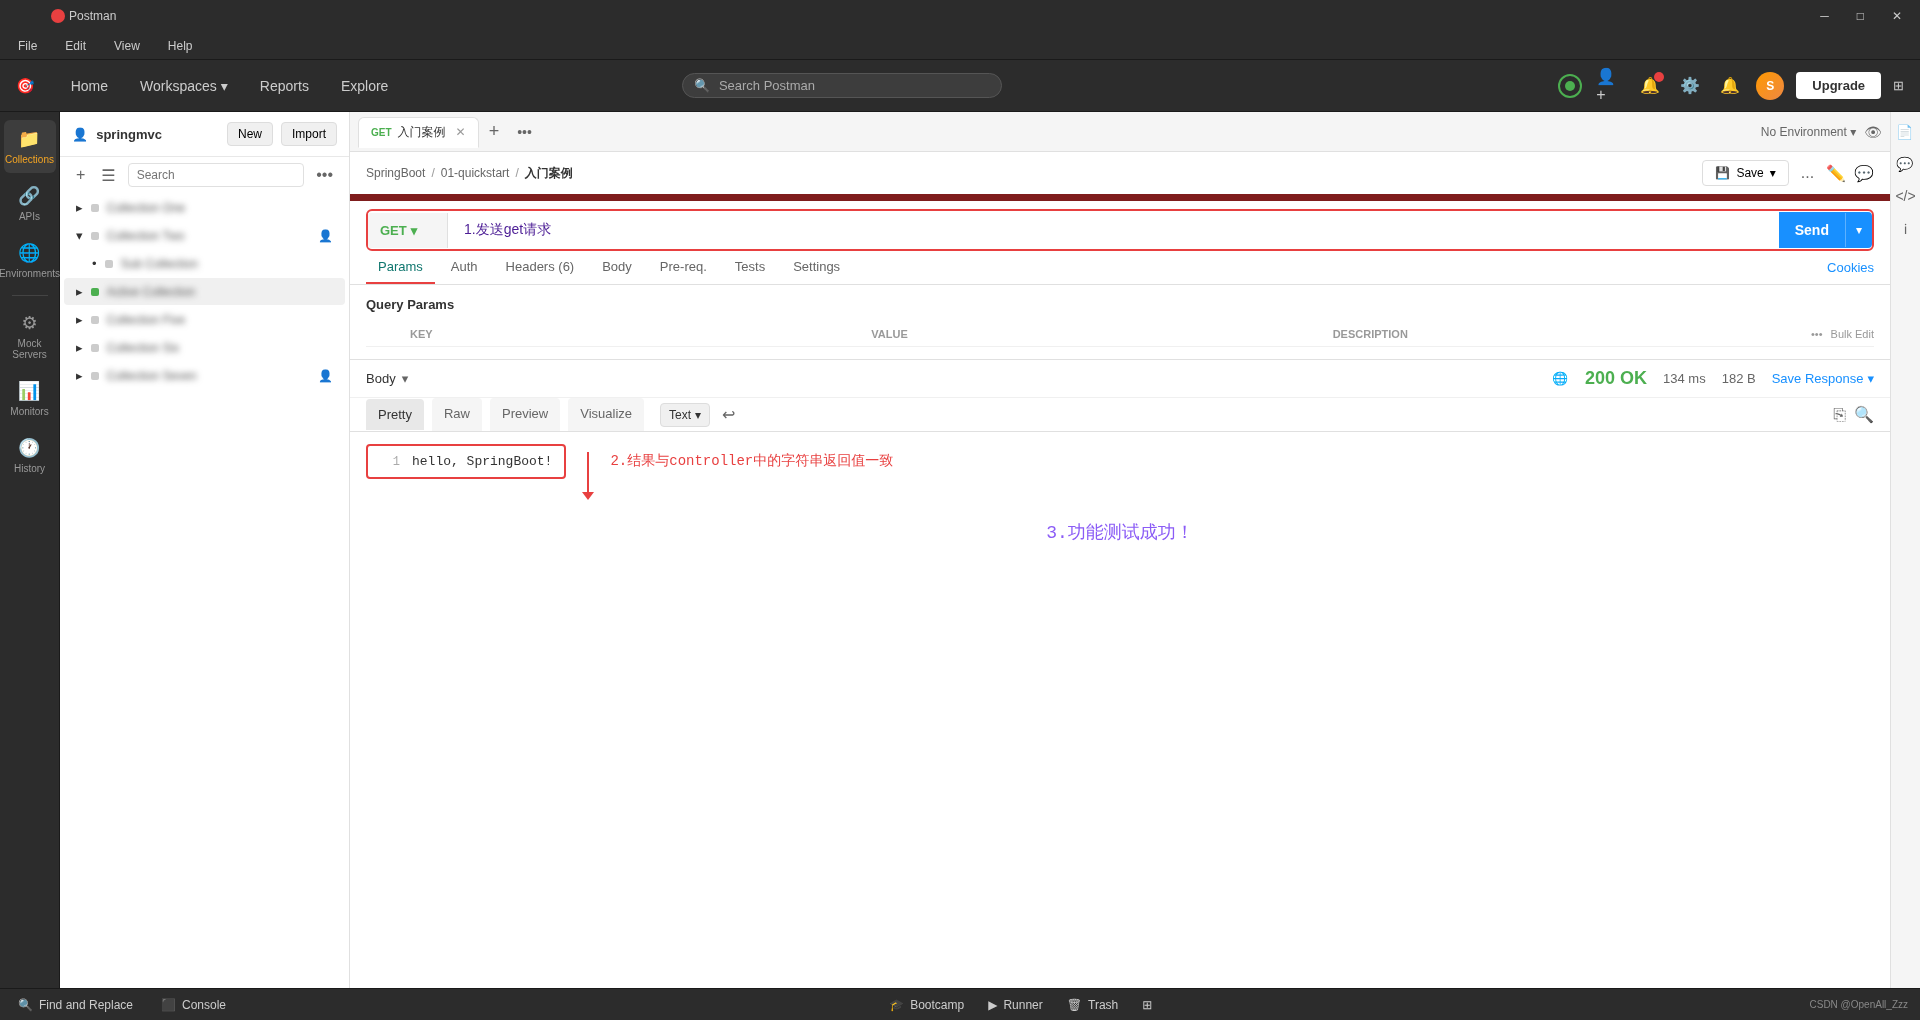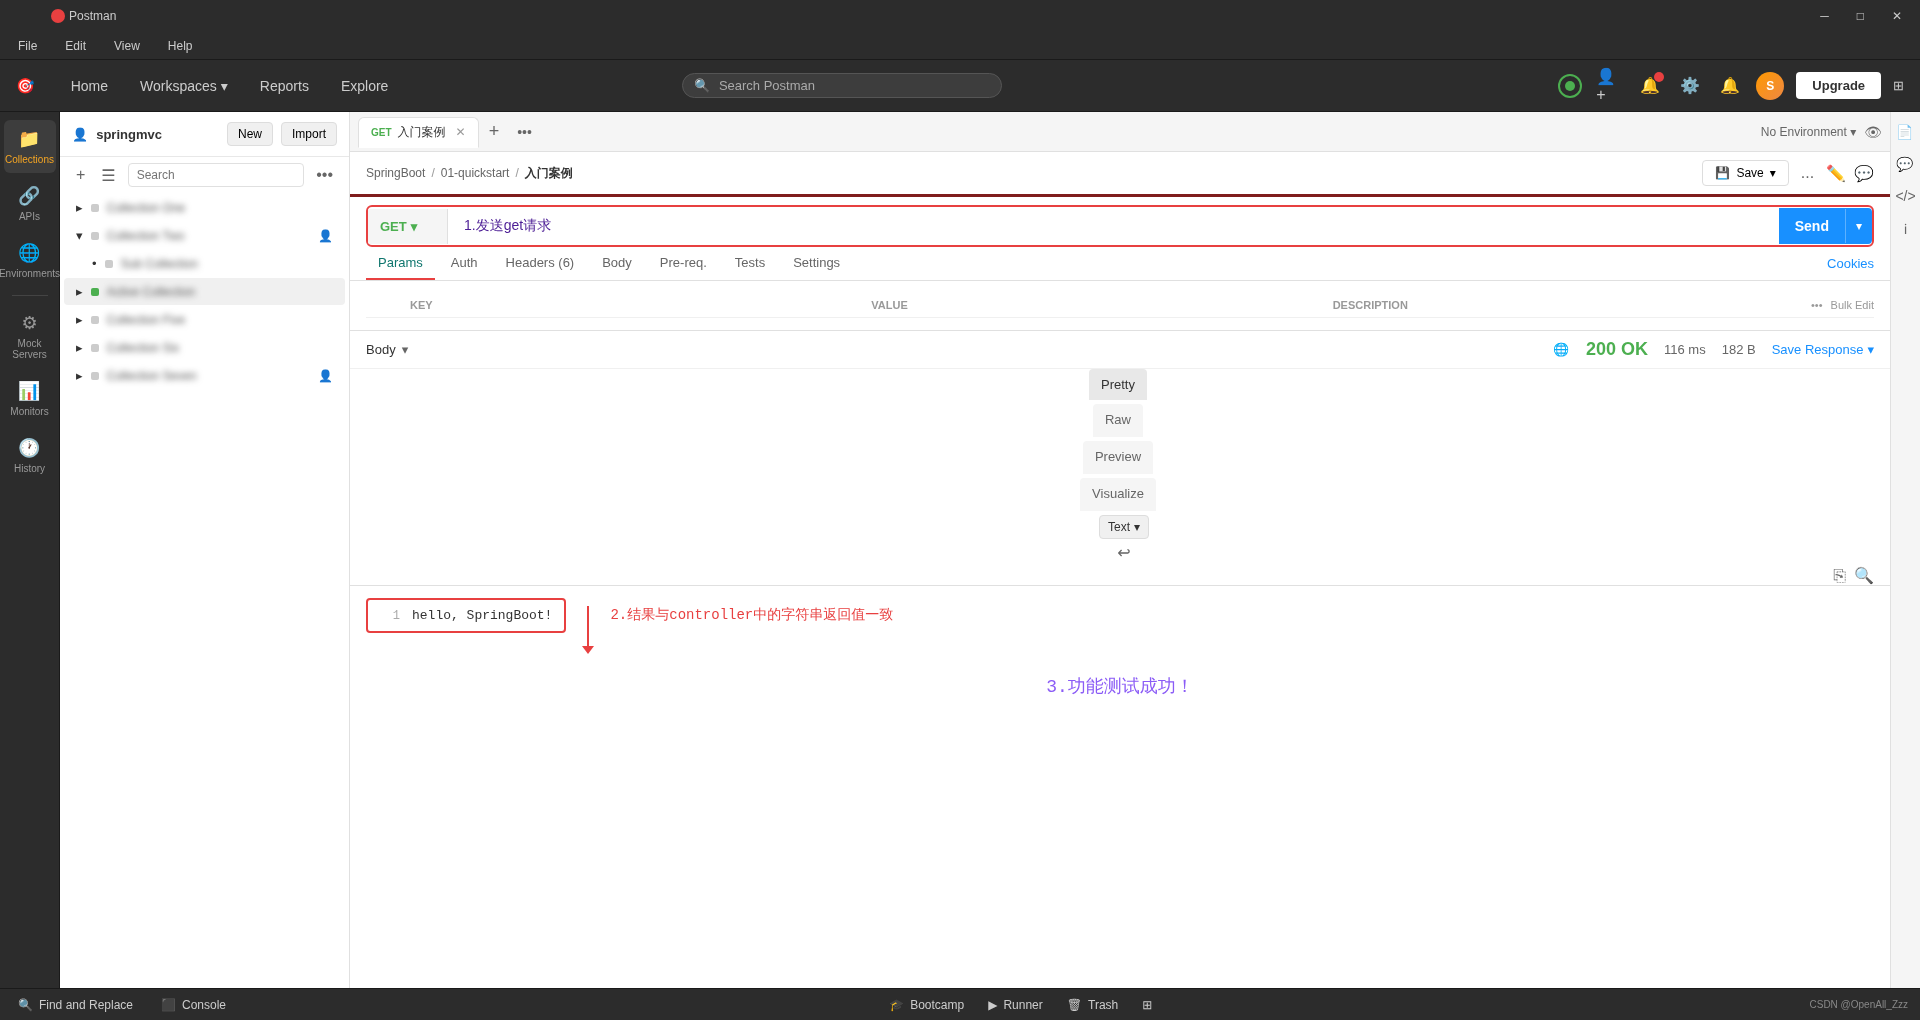--- a/index.html
+++ b/index.html
@@ -62,21 +62,21 @@
     .tab.active { background: #fff; color: #333; border-color: #e0e0e0; border-bottom: 1px solid #fff; margin-bottom: -1px; }
     .tab-method { font-size: 10px; font-weight: bold; color: #4CAF50; }
     .tab-close { color: #999; font-size: 12px; margin-left: 4px; }
     .tab-add { background: none; border: none; color: #666; font-size: 18px; cursor: pointer; padding: 2px 8px; }
     .tab-more { color: #666; font-size: 14px; cursor: pointer; padding: 2px 8px; }
 
     
     .request-area { flex: 1; display: flex; flex-direction: column; overflow: hidden; }
 
     
-    .breadcrumb { padding: 8px 16px; display: flex; align-items: center; justify-content: space-between; border-bottom: 3px solid #7f1d1d; }
+    .breadcrumb { padding: 8px 16px; display: flex; align-items: center; justify-content: space-between; border-bottom: 7px solid #7f1d1d; }
     .breadcrumb-path { font-size: 12px; color: #666; display: flex; align-items: center; gap: 6px; }
     .breadcrumb-sep { color: #999; }
     .breadcrumb-current { font-weight: 600; color: #333; }
     .breadcrumb-actions { display: flex; gap: 8px; align-items: center; }
     .save-btn { background: #fff; border: 1px solid #ddd; border-radius: 4px; padding: 5px 12px; font-size: 12px; cursor: pointer; display: flex; align-items: center; gap: 6px; }
     .method-select { background: #f5f5f5; border: 1px solid #e0e0e0; border-radius: 4px; padding: 6px 10px; font-size: 13px; font-weight: 600; color: #4CAF50; cursor: pointer; display: flex; align-items: center; gap: 4px; min-width: 80px; }
     .url-input { flex: 1; border: none; font-size: 13px; color: #333; outline: none; background: transparent; }
 
     
     .req-tabs { display: flex; align-items: center; padding: 0 16px; border-bottom: 1px solid #e0e0e0; gap: 4px; }
@@ -99,21 +99,21 @@
     .response-header { padding: 8px 16px; display: flex; align-items: center; justify-content: space-between; border-bottom: 1px solid #f0f0f0; }
     .response-status { display: flex; align-items: center; gap: 16px; }
     .status-ok { color: #4CAF50; font-size: 18px; font-weight: 600; }
     .status-time { color: #666; font-size: 13px; }
     .status-size { color: #666; font-size: 13px; }
     .save-response { color: #1890ff; font-size: 13px; cursor: pointer; display: flex; align-items: center; gap: 4px; }
     .body-label { display: flex; align-items: center; gap: 6px; }
     .body-chevron { color: #666; }
 
     
-    .resp-tabs { display: flex; align-items: center; padding: 0 16px; border-bottom: 1px solid #e0e0e0; gap: 4px; flex-direction: column; }
+    .resp-tabs { display: flex; align-items: center; padding: 0 16px; border-bottom: 1px solid #e0e0e0; gap: 4px; }
     .resp-tab { padding: 8px 12px; font-size: 13px; color: #666; cursor: pointer; border-bottom: 2px solid transparent; background: #f5f5f5; border-radius: 4px 4px 0 0; margin-right: 4px; }
     .resp-tab.active { color: #333; background: #e8e8e8; border-bottom: none; font-weight: 500; }
     .resp-format { display: flex; align-items: center; gap: 4px; background: #f0f0f0; border: 1px solid #ddd; border-radius: 4px; padding: 4px 8px; font-size: 12px; cursor: pointer; margin-left: 8px; }
     .resp-tools { margin-left: auto; display: flex; gap: 8px; }
     .resp-tool-btn { background: none; border: none; color: #666; cursor: pointer; font-size: 16px; }
 
     
     .response-body { flex: 1; padding: 12px 16px; font-family: 'Courier New', monospace; font-size: 13px; overflow-y: auto; position: relative; }
     .response-line { display: flex; align-items: center; gap: 12px; }
     .line-num { color: #aaa; min-width: 20px; text-align: right; font-size: 12px; }
@@ -362,20 +362,21 @@
           <span>Headers (6)</span>
         </span>
         <span class="req-tab">Body</span>
         <span class="req-tab">Pre-req.</span>
         <span class="req-tab">Tests</span>
         <span class="req-tab">Settings</span>
         <span class="cookies-link">Cookies</span>
       </div>
 
       <div class="query-params">
+        <div class="query-params-title">Query Params</div>
         <div class="params-table">
           <div class="params-header">
             <div style="width:20px;"></div>
             <div class="params-col-key">KEY</div>
             <div class="params-col-value">VALUE</div>
             <div class="params-col-desc">DESCRIPTION</div>
             <div class="params-col-actions">
               <span>•••</span>
               <span>Bulk Edit</span>
             </div>
@@ -385,21 +386,21 @@
 
       <div class="response-area">
         <div class="response-header">
           <div class="body-label">
             <span>Body</span>
             <span class="body-chevron">▾</span>
           </div>
           <div class="response-status">
             <span>🌐</span>
             <span class="status-ok">200 OK</span>
-            <span class="status-time">116 ms</span>
+            <span class="status-time">134 ms</span>
             <span class="status-size">182 B</span>
             <span class="save-response">
               <span>Save Response</span>
               <span>▾</span>
             </span>
           </div>
         </div>
 
         <div class="resp-tabs">
           <span class="resp-tab active">Pretty</span>

